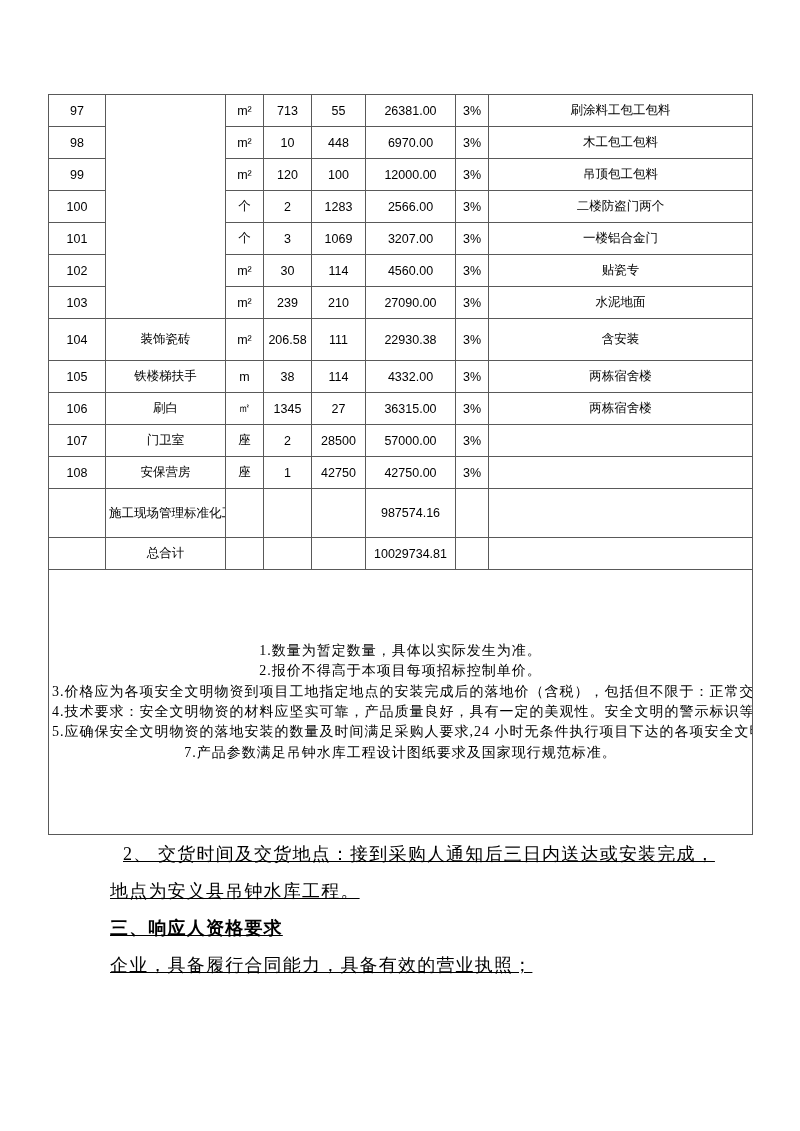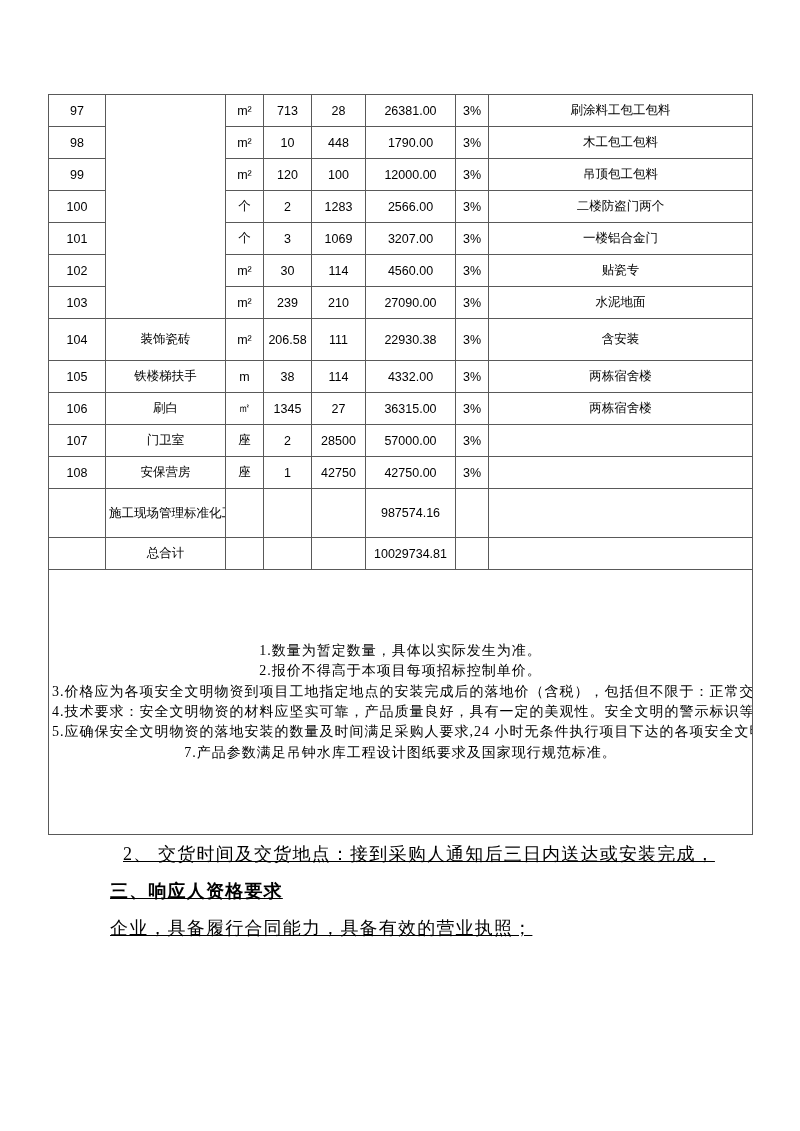--- a/index.html
+++ b/index.html
@@ -90,31 +90,31 @@
         <col style="width:90px">
         <col style="width:33px">
         <col style="width:264px">
     </colgroup>
     <tbody>
       <tr class="h-reg">
         <td>97</td>
         <td class="col-name" rowspan="7"></td>
         <td>m²</td>
         <td class="wrap">713</td>
-        <td>28</td>
+        <td>55</td>
         <td class="col-total">26381.00</td>
         <td>3%</td>
         <td>刷涂料工包工包料</td>
       </tr>
       <tr class="h-reg">
         <td>98</td>
         <td>m²</td>
         <td class="wrap">10</td>
         <td>448</td>
-        <td class="col-total">1790.00</td>
+        <td class="col-total">6970.00</td>
         <td>3%</td>
         <td>木工包工包料</td>
       </tr>
       <tr class="h-reg">
         <td>99</td>
         <td>m²</td>
         <td class="wrap">120</td>
         <td>100</td>
         <td class="col-total">12000.00</td>
         <td>3%</td>
@@ -236,17 +236,18 @@
           <p class="note-line">4.技术要求：安全文明物资的材料应坚实可靠，产品质量良好，具有一定的美观性。安全文明的警示标识等广告内容由供方提供不少于 3 套方案给项目部进行选择，项目部可在供方提供的方案上要求供方进行修改；如落地的安全文明物资成品效果达不到方案效果，供应方必须拆除并重新制作安装，由此产生的一切费用由供方自行承担。投入使用的各项产品的维护维修由供方承担，因不可抗力导致损坏的情形除外。</p>
           <p class="note-line">5.应确保安全文明物资的落地安装的数量及时间满足采购人要求,24 小时无条件执行项目下达的各项安全文明措施施工任务，不得因任何理由进行拖延。</p>
           <p class="note-line">7.产品参数满足吊钟水库工程设计图纸要求及国家现行规范标准。</p>
         </td>
       </tr>
     </tbody>
   </table>
 
   <div class="body-text">
     <div class="body-line indent">2、 交货时间及交货地点：接到采购人通知后三日内送达或安装完成，</div>
+    <div class="body-line">地点为安义县吊钟水库工程。</div>
     <div class="body-line bold">三、响应人资格要求</div>
     <div class="body-line">企业，具备履行合同能力，具备有效的营业执照；</div>
   </div>
 
 </div>
 
 </body></html>

